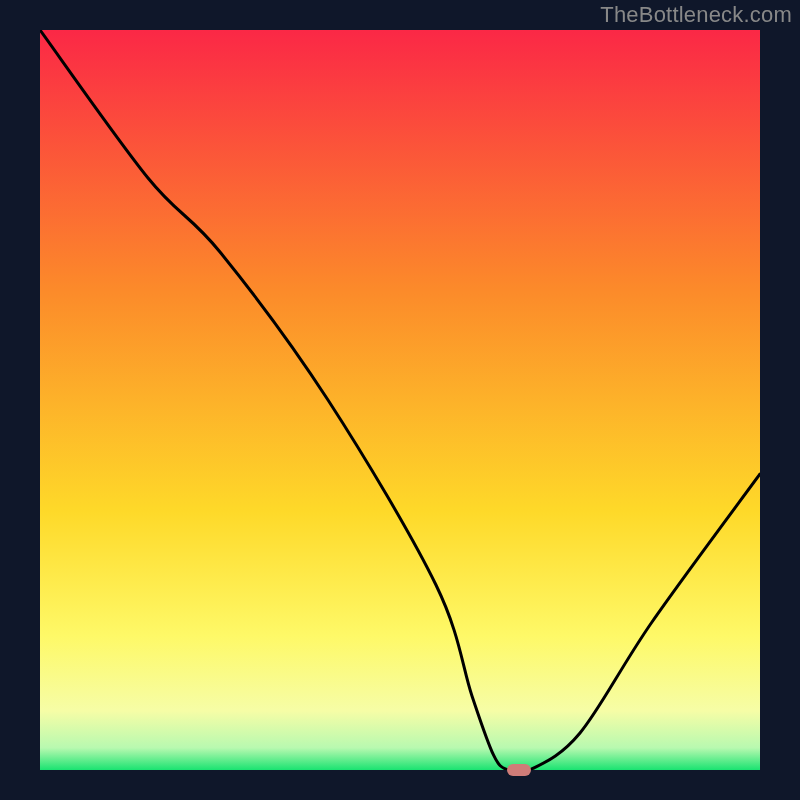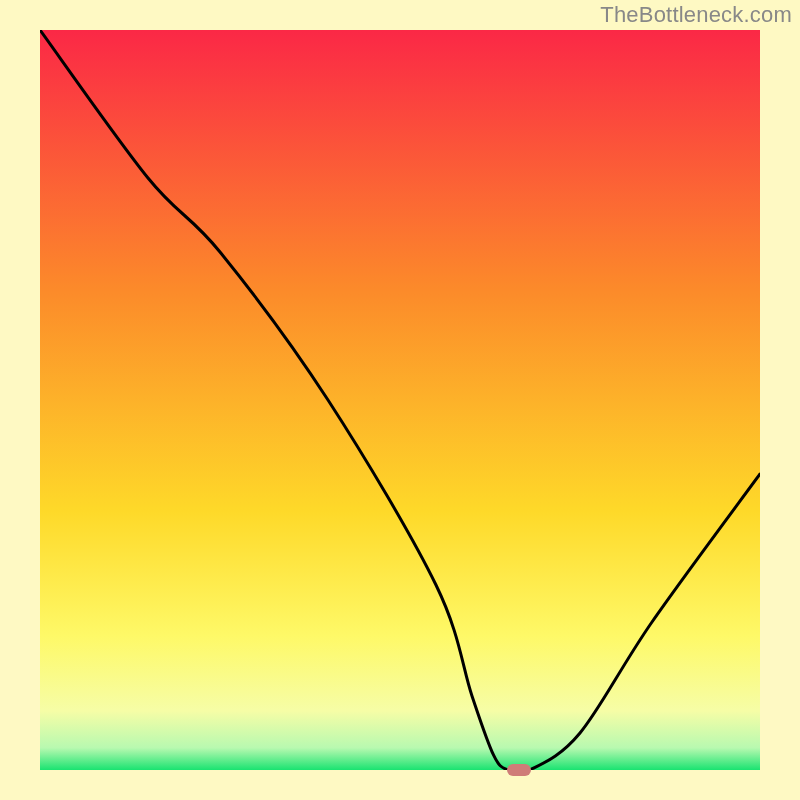--- a/index.html
+++ b/index.html
@@ -8,21 +8,21 @@
     width: 800px;
     height: 800px;
     background: #000;
     overflow: hidden;
     font-family: Arial, Helvetica, sans-serif;
   }
   .outer {
     position: relative;
     width: 800px;
     height: 800px;
-    background: #fef9c3;
+    background: #0f172a;
   }
   .watermark {
     position: absolute;
     top: 2px;
     right: 8px;
     color: #888;
     font-size: 22px;
     font-weight: 500;
     letter-spacing: 0.2px;
   }

